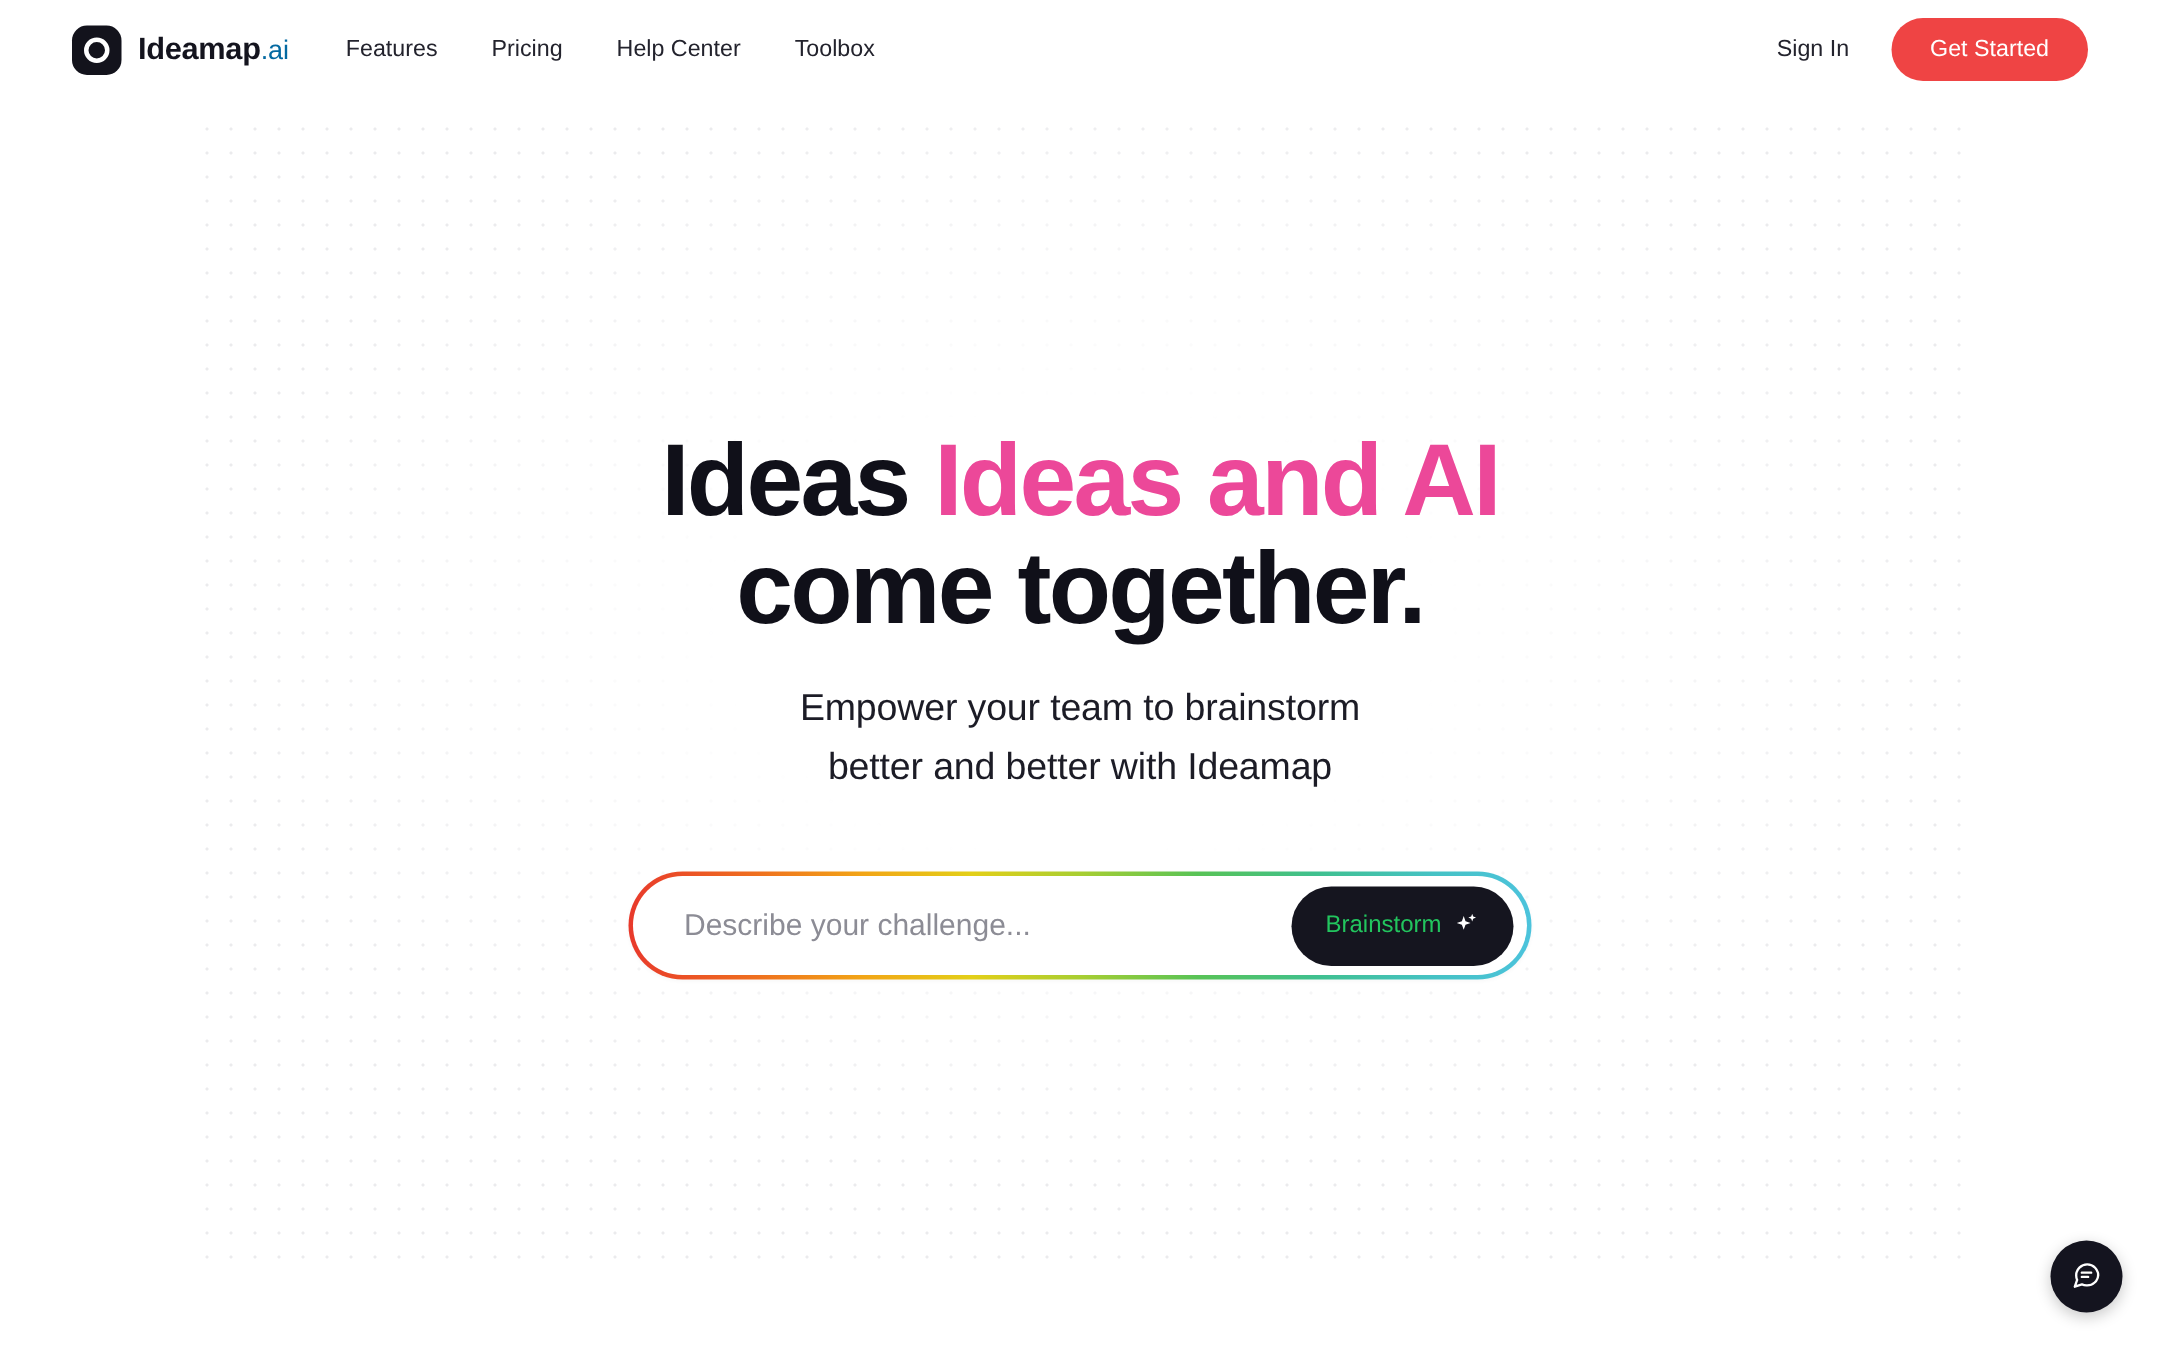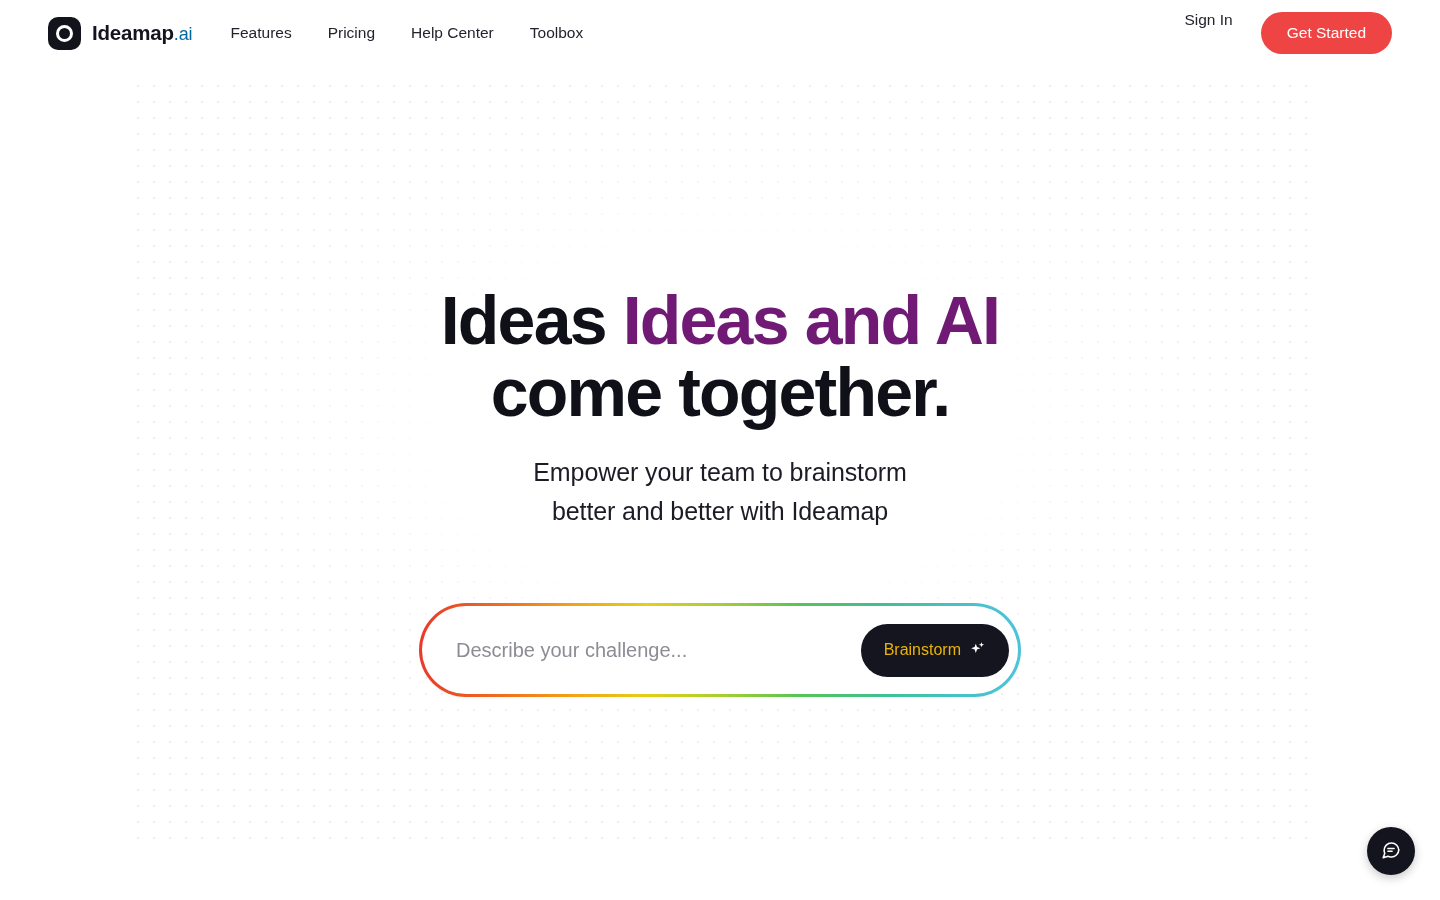--- a/index.html
+++ b/index.html
@@ -96,20 +96,21 @@
     font-weight: 400;
     color: #23232d;
     text-decoration: none;
     line-height: 1;
     white-space: nowrap;
   }
 
   .nav-right {
     margin-left: auto;
     display: flex;
+    align-items: center;
     gap: 28px;
   }
   .signin-link {
     font-size: 15.5px;
     color: #23232d;
     text-decoration: none;
     line-height: 1;
     white-space: nowrap;
   }
   .cta-button {
@@ -138,38 +139,38 @@
 
   .headline {
     font-size: 68px;
     font-weight: 700;
     line-height: 1.06;
     letter-spacing: -1.8px;
     text-align: center;
     color: #101019;
     max-width: 940px;
   }
-  .headline .accent { color: #701a75; }
+  .headline .accent { color: #ec4899; }
 
   .subheadline {
     margin-top: 25px;
     font-size: 25px;
     font-weight: 400;
     line-height: 1.56;
     text-align: center;
     color: #1c1c26;
     letter-spacing: -0.1px;
     max-width: 620px;
   }
 
   
   .prompt-wrap {
-    margin-top: 72px;
+    margin-top: 50px;
     width: 602px;
-    height: 94px;
+    height: 72px;
     border-radius: 999px;
     padding: 3px;
     background: linear-gradient(90deg,
         #e8392b 0%,
         #ef6f1f 14%,
         #f2a516 26%,
         #e3cf18 38%,
         #a8ce31 50%,
         #58c356 63%,
         #3fc08e 76%,
@@ -201,21 +202,21 @@
     min-width: 0;
   }
   .prompt-input::placeholder {
     color: #8c8c95;
     font-size: 20px;
   }
 
   .brainstorm-button {
     flex: 0 0 auto;
     background: #15151f;
-    color: #eab308;
+    color: #22c55e;
     border: none;
     border-radius: 999px;
     font-family: inherit;
     font-size: 16px;
     font-weight: 400;
     height: 53px;
     padding: 0 23px;
     cursor: pointer;
     display: flex;
     align-items: center;

